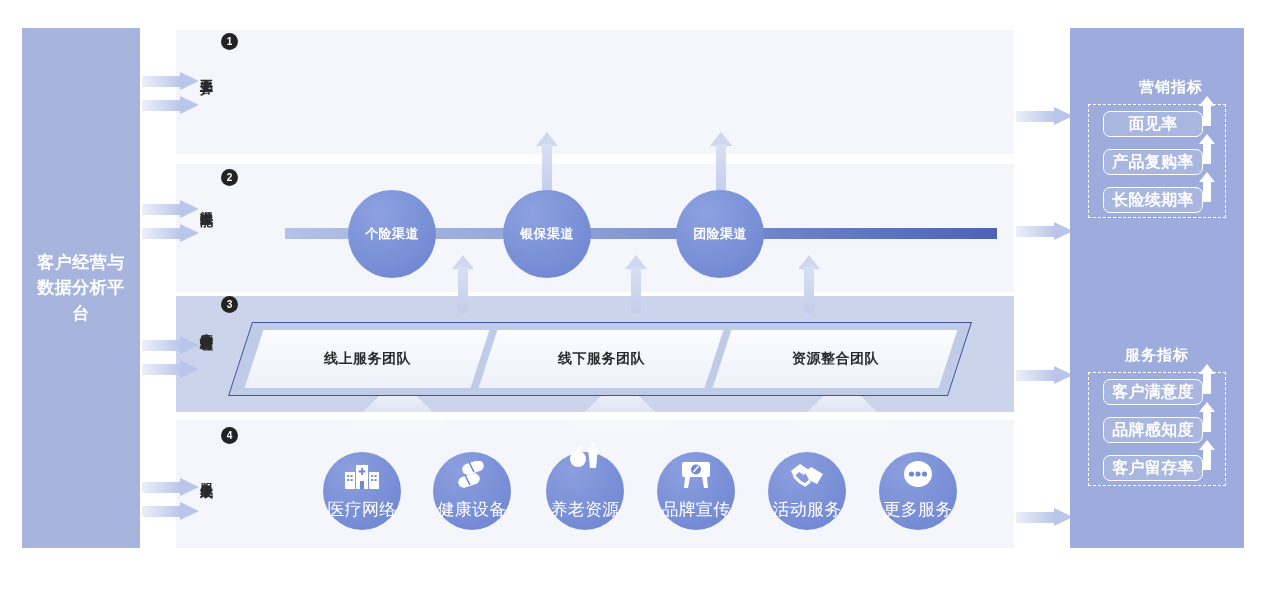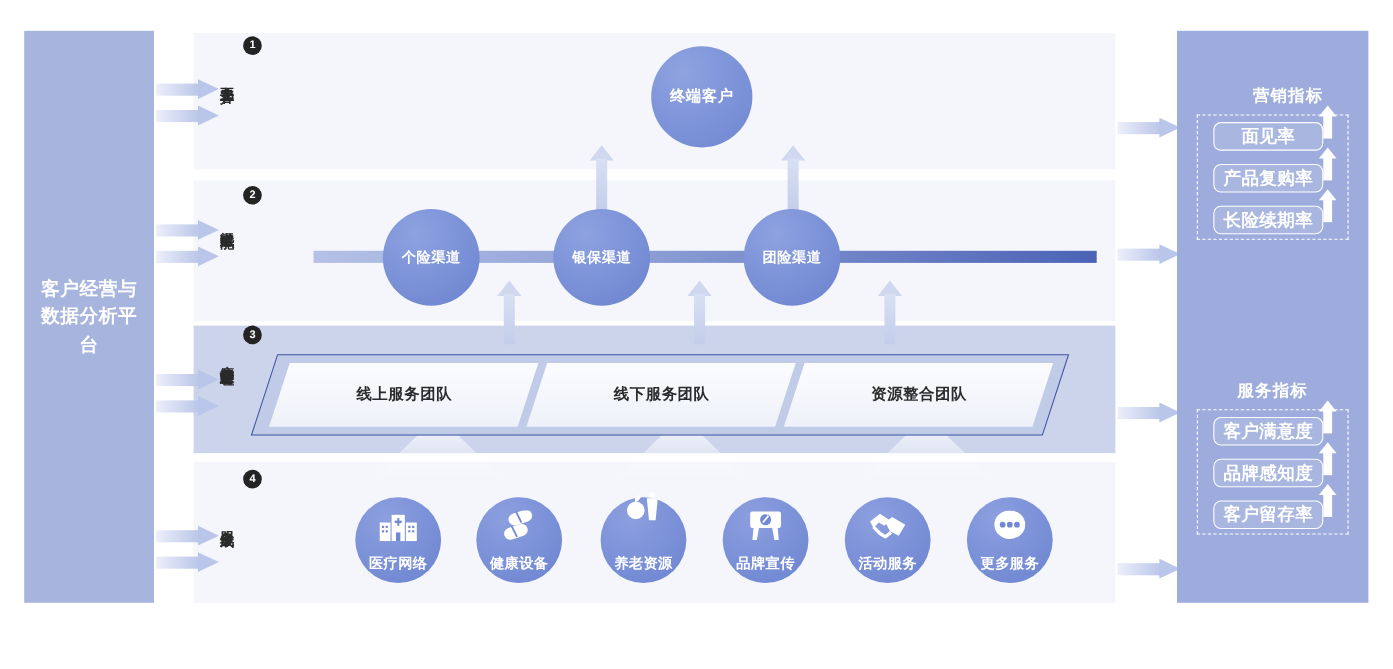--- a/index.html
+++ b/index.html
@@ -133,21 +133,21 @@
   .svc {
     position:absolute; top:452px; width:78px; height:78px;
     border-radius:50%;
     background:radial-gradient(circle at 34% 24%,#8c9fdf,#6b83d0);
     display:flex; flex-direction:column; align-items:center; justify-content:flex-end;
     padding-bottom:9px;
   }
   .svc .glyph { flex:1; display:flex; align-items:center; justify-content:center; }
   .svc .glyph svg { display:block; }
   .svc .cap {
-    color:#ffffff; font-size:13px; font-weight:bold; letter-spacing:.3px;
+    color:#ffffff; font-size:17px; font-weight:normal; letter-spacing:.3px;
   }
   .s0{left:323px;} .s1{left:433px;} .s2{left:546px;gap:28px;}
   .s3{left:657px;} .s4{left:768px;} .s5{left:879px;}
 
   
   .kpi-panel {
     position:absolute; left:1070px; top:28px; width:174px; height:520px;
     background:#9dacdc;
   }
   .kpi-title {
@@ -285,23 +285,20 @@
 
   <div class="up-arrow" style="left:536px; top:132px; height:62px;">
       <div class="uhead"></div>
       <div class="ushaft"></div>
     </div>
   <div class="up-arrow" style="left:710px; top:132px; height:62px;">
       <div class="uhead"></div>
       <div class="ushaft"></div>
     </div>
 
-  <div class="end-customer">
-    <span>终端客户</span>
-  </div>
 
   <div class="channel-line"></div>
   <div class="channel ch0">
     <span>个险渠道</span>
   </div>
   <div class="channel ch1">
     <span>银保渠道</span>
   </div>
   <div class="channel ch2">
     <span>团险渠道</span>

